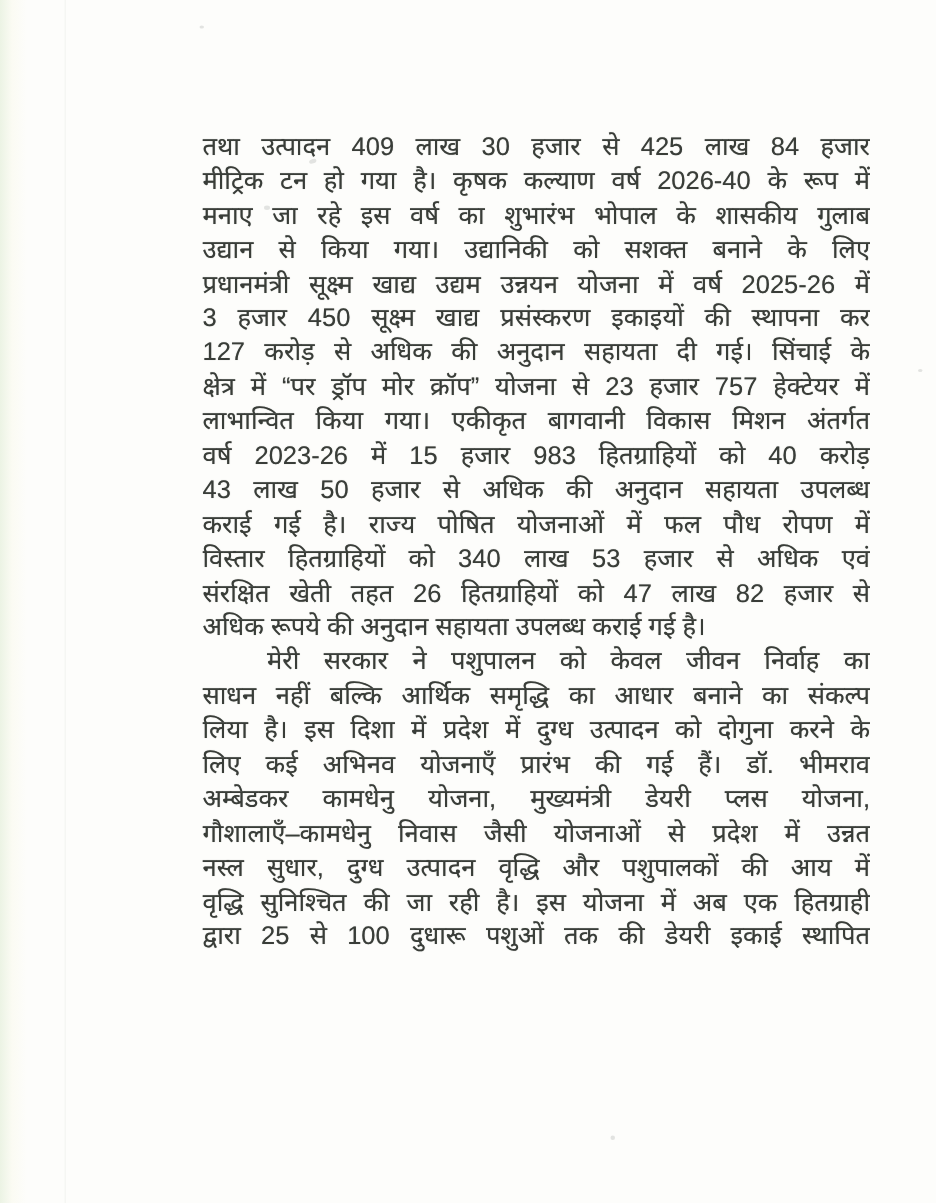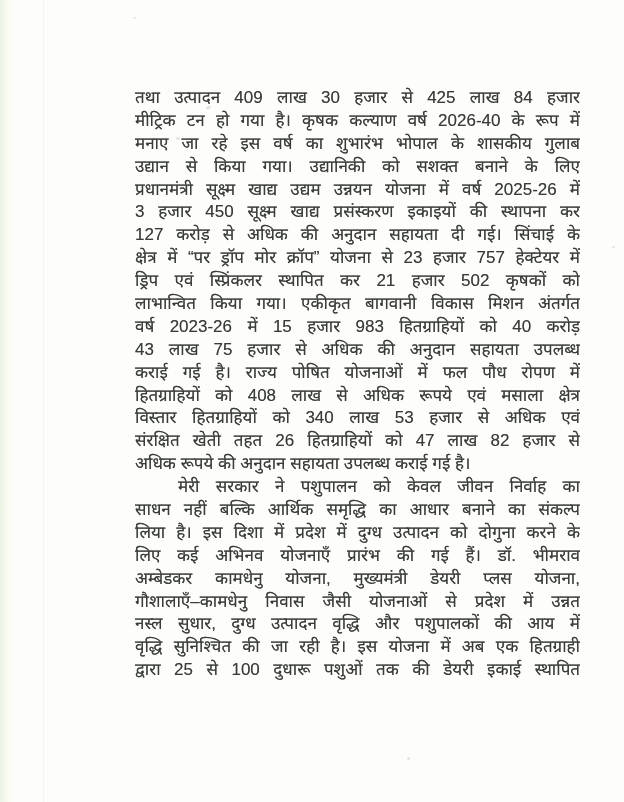--- a/index.html
+++ b/index.html
@@ -91,26 +91,24 @@
 
     <div class="paragraph">
       <div class="line">तथा उत्पादन 409 लाख 30 हजार से 425 लाख 84 हजार</div>
       <div class="line">मीट्रिक टन हो गया है। कृषक कल्याण वर्ष 2026-40 के रूप में</div>
       <div class="line">मनाए जा रहे इस वर्ष का शुभारंभ भोपाल के शासकीय गुलाब</div>
       <div class="line">उद्यान से किया गया। उद्यानिकी को सशक्त बनाने के लिए</div>
       <div class="line">प्रधानमंत्री सूक्ष्म खाद्य उद्यम उन्नयन योजना में वर्ष 2025-26 में</div>
       <div class="line">3 हजार 450 सूक्ष्म खाद्य प्रसंस्करण इकाइयों की स्थापना कर</div>
       <div class="line">127 करोड़ से अधिक की अनुदान सहायता दी गई। सिंचाई के</div>
       <div class="line">क्षेत्र में “पर ड्रॉप मोर क्रॉप” योजना से 23 हजार 757 हेक्टेयर में</div>
-      <div class="line">ड्रिप एवं स्प्रिंकलर स्थापित कर 21 हजार 502 कृषकों को</div>
       <div class="line">लाभान्वित किया गया। एकीकृत बागवानी विकास मिशन अंतर्गत</div>
       <div class="line">वर्ष 2023-26 में 15 हजार 983 हितग्राहियों को 40 करोड़</div>
-      <div class="line">43 लाख 75 हजार से अधिक की अनुदान सहायता उपलब्ध</div>
+      <div class="line">43 लाख 50 हजार से अधिक की अनुदान सहायता उपलब्ध</div>
       <div class="line">कराई गई है। राज्य पोषित योजनाओं में फल पौध रोपण में</div>
-      <div class="line">हितग्राहियों को 408 लाख से अधिक रूपये एवं मसाला क्षेत्र</div>
       <div class="line">विस्तार हितग्राहियों को 340 लाख 53 हजार से अधिक एवं</div>
       <div class="line">संरक्षित खेती तहत 26 हितग्राहियों को 47 लाख 82 हजार से</div>
       <div class="line para-end">अधिक रूपये की अनुदान सहायता उपलब्ध कराई गई है।</div>
     </div>
 
     <div class="paragraph">
       <div class="line indent-first">मेरी सरकार ने पशुपालन को केवल जीवन निर्वाह का</div>
       <div class="line">साधन नहीं बल्कि आर्थिक समृद्धि का आधार बनाने का संकल्प</div>
       <div class="line">लिया है। इस दिशा में प्रदेश में दुग्ध उत्पादन को दोगुना करने के</div>
       <div class="line">लिए कई अभिनव योजनाएँ प्रारंभ की गई हैं। डॉ. भीमराव</div>

